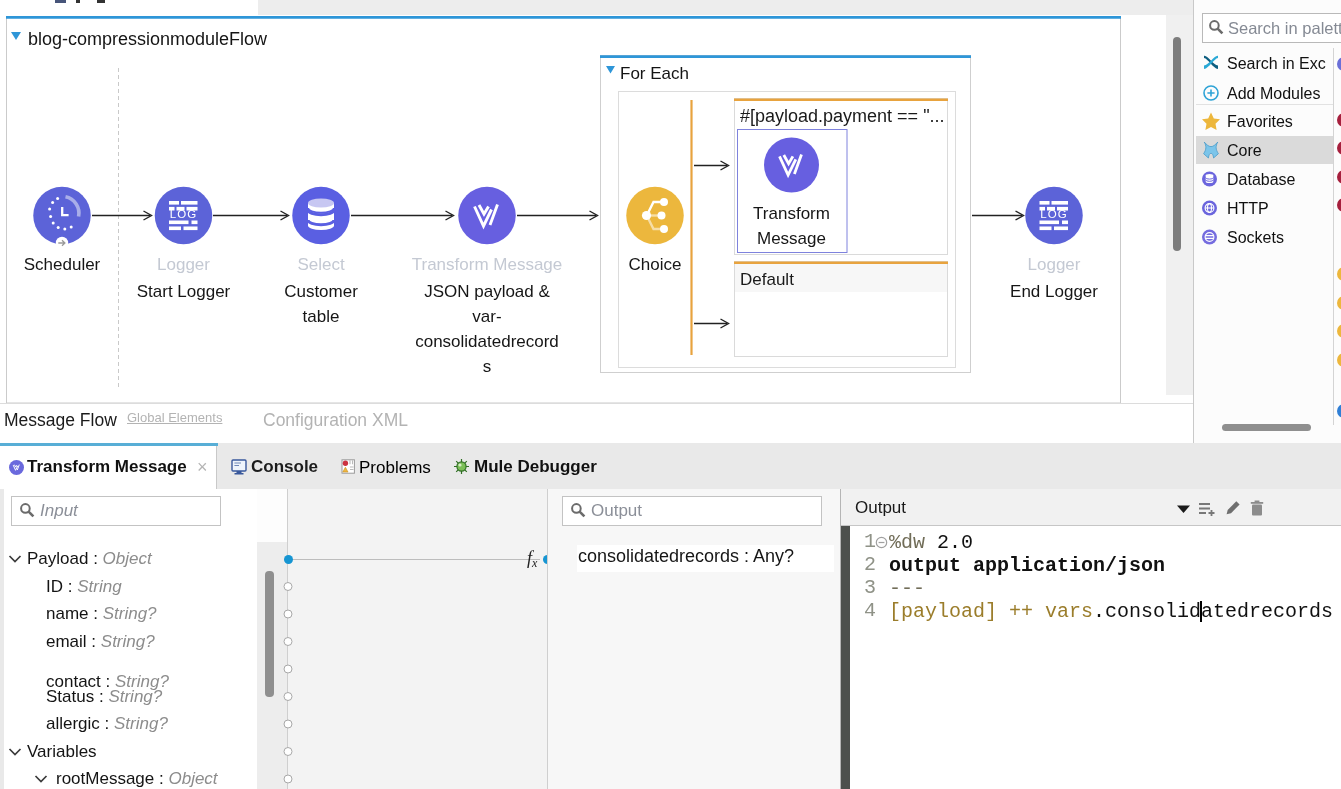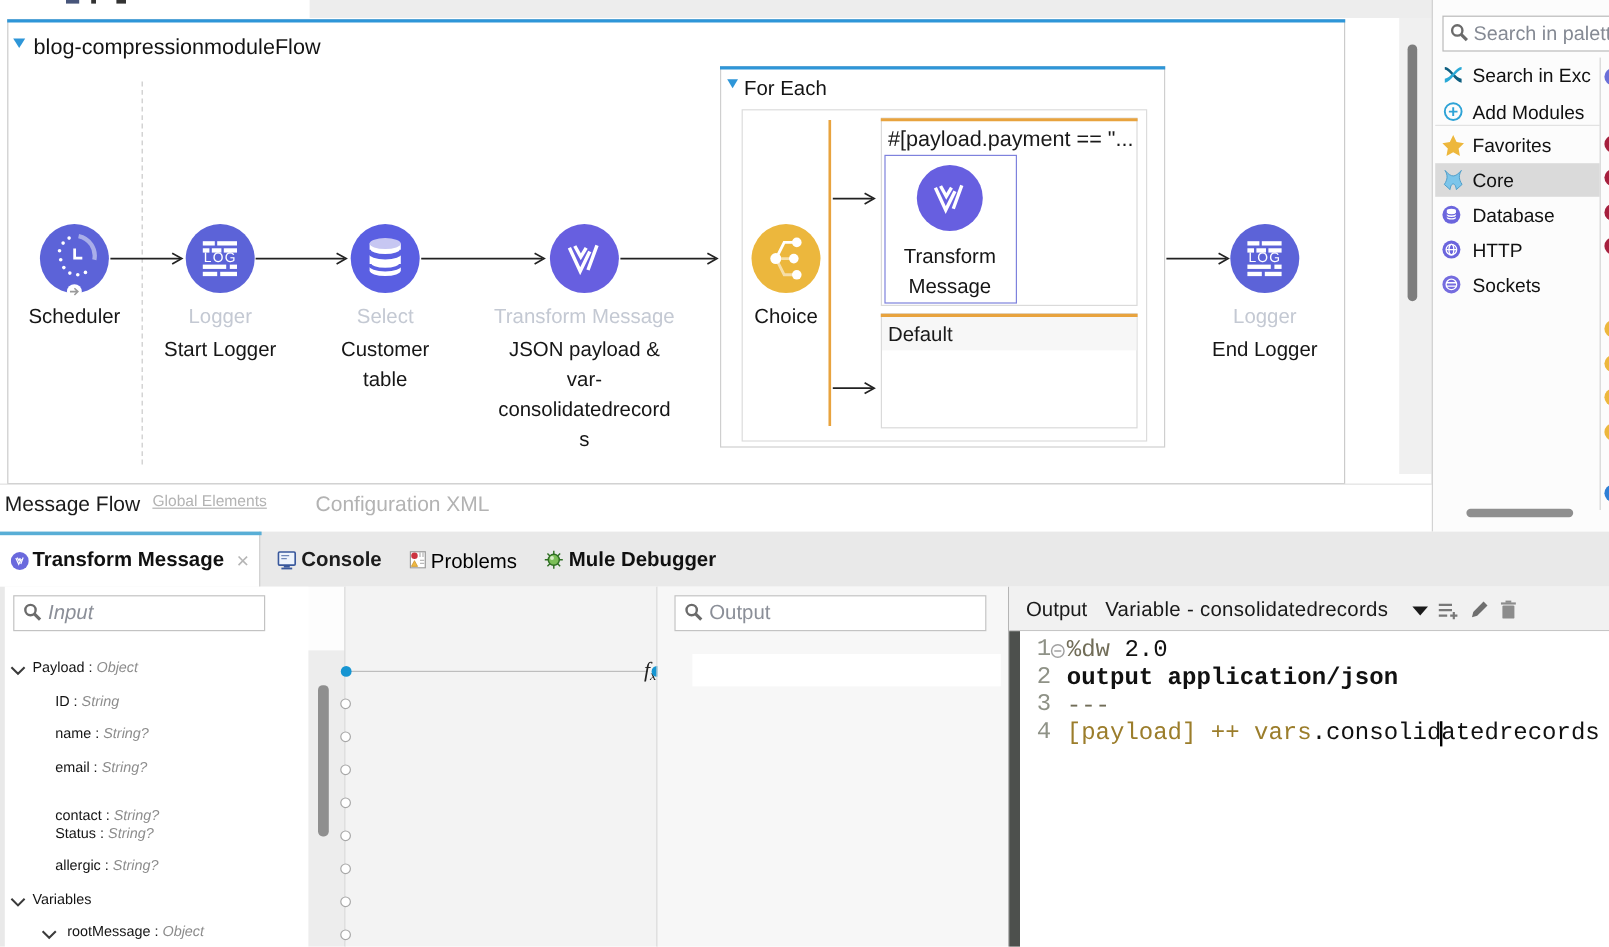--- a/index.html
+++ b/index.html
@@ -284,21 +284,21 @@
   <div class="abs" style="left:0;top:489px;width:4px;height:300px;background:#e9e9e9;"></div>
   <div class="abs" style="left:257px;top:542px;width:30px;height:247px;background:#ededed;"></div>
   <div class="abs" style="left:265px;top:571px;width:9px;height:126px;background:#8f8f8f;border-radius:4px;"></div>
   <div class="abs" style="left:11px;top:496px;width:208px;height:28px;background:#fff;border:1px solid #c3c3c3;"></div>
   <svg class="abs" style="left:19px;top:502px" width="17" height="17" viewBox="0 0 17 17">
     <circle cx="6.4" cy="6.4" r="4.3" stroke="#6b6b6b" stroke-width="2" fill="none"></circle>
     <line x1="9.6" y1="9.6" x2="14.4" y2="14.4" stroke="#6b6b6b" stroke-width="2.6"></line>
   </svg>
   <div class="abs" style="left:40px;top:501px;font-size:17px;color:#8b8f98;font-style:italic;">Input</div>
 
-  <div id="tree" class="abs" style="left:0;top:489px;width:297px;height:300px;font-size:12px;color:#141414;">
+  <div id="tree" class="abs" style="left:0;top:489px;width:297px;height:300px;font-size:17px;color:#141414;">
     <svg class="abs" style="left:8px;top:64px" width="14" height="13" viewBox="0 0 14 13">
         <path d="M1.5,3 L7,8.5 L12.5,3" stroke="#3b3b3b" stroke-width="1.7" fill="none"></path>
       </svg>
     <div class="abs" style="left:27px;top:60px;">Payload : <i style="color:#8c8c8c;">Object</i></div>
     <div class="abs" style="left:46px;top:87.5px;">ID : <i style="color:#8c8c8c;">String</i></div>
     <div class="abs" style="left:46px;top:115px;">name : <i style="color:#8c8c8c;">String?</i></div>
     <div class="abs" style="left:46px;top:142.5px;">email : <i style="color:#8c8c8c;">String?</i></div>
     <div class="abs" style="left:46px;top:170px;margin-top:13px;">contact : <i style="color:#8c8c8c;">String?</i></div>
     <div class="abs" style="left:46px;top:197.5px;">Status : <i style="color:#8c8c8c;">String?</i></div>
     <div class="abs" style="left:46px;top:225px;">allergic : <i style="color:#8c8c8c;">String?</i></div>
@@ -308,21 +308,21 @@
     <div class="abs" style="left:27px;top:252.5px;">Variables</div>
     <svg class="abs" style="left:34px;top:284px" width="14" height="13" viewBox="0 0 14 13">
         <path d="M1.5,3 L7,8.5 L12.5,3" stroke="#3b3b3b" stroke-width="1.7" fill="none"></path>
       </svg>
     <div class="abs" style="left:56px;top:280px;">rootMessage : <i style="color:#8c8c8c;">Object</i></div>
   </div>
 
   <div class="abs" style="left:287px;top:489px;width:1px;height:300px;background:#cfcfcf;"></div>
   <div class="abs" style="left:288px;top:489px;width:259px;height:300px;background:#f3f3f3;"></div>
   <div class="abs" style="left:288px;top:559px;width:252px;height:1px;background:#bdbdbd;"></div>
-  <div class="abs" style="left:527px;top:548px;width:20px;height:20px;font-family:'Liberation Serif',serif;font-style:italic;font-size:18px;color:#222;text-align:right;">f<span style="font-size:12px;vertical-align:-3px;">x</span></div>
+  <div class="abs" style="left:527px;top:548px;width:20px;height:20px;font-family:'Liberation Serif',serif;font-style:italic;font-size:18px;color:#222;">f<span style="font-size:12px;vertical-align:-3px;">x</span></div>
   <svg class="abs" style="left:280px;top:489px" width="276" height="300" viewBox="0 0 276 300">
     <circle cx="8.5" cy="70.5" r="4.5" fill="#1695d2"></circle>
     <circle cx="267.5" cy="70.5" r="4.5" fill="#1695d2"></circle>
     <g fill="#ffffff" stroke="#a8a8a8" stroke-width="1">
       <circle cx="8" cy="97.5" r="4"></circle>
         <circle cx="8" cy="125" r="4"></circle>
       <circle cx="8" cy="152.5" r="4"></circle>
         <circle cx="8" cy="180" r="4"></circle>
       <circle cx="8" cy="207.5" r="4"></circle>
         <circle cx="8" cy="235" r="4"></circle>
@@ -333,25 +333,25 @@
 
   <div class="abs" style="left:547px;top:489px;width:1px;height:300px;background:#cfcfcf;"></div>
   <div class="abs" style="left:548px;top:489px;width:292px;height:300px;background:#f7f7f7;"></div>
   <div class="abs" style="left:562px;top:496px;width:258px;height:28px;background:#fff;border:1px solid #c3c3c3;"></div>
   <svg class="abs" style="left:570px;top:502px" width="17" height="17" viewBox="0 0 17 17">
     <circle cx="6.4" cy="6.4" r="4.3" stroke="#6b6b6b" stroke-width="2" fill="none"></circle>
     <line x1="9.6" y1="9.6" x2="14.4" y2="14.4" stroke="#6b6b6b" stroke-width="2.6"></line>
   </svg>
   <div class="abs" style="left:591px;top:501px;font-size:17px;color:#8b8f98;">Output</div>
   <div class="abs" style="left:577px;top:545px;width:257px;height:27px;background:#ffffff;"></div>
+  <div class="abs" style="left:578px;top:546px;font-size:18px;color:#151515;">consolidatedrecords : Any?</div>
 
   <div class="abs" style="left:840px;top:489px;width:1px;height:300px;background:#b5b5b5;"></div>
   <div class="abs" style="left:841px;top:489px;width:500px;height:37px;background:#f1f1f1;border-bottom:1px solid #c6c6c6;box-sizing:border-box;"></div>
   <div class="abs" style="left:855px;top:498px;font-size:17px;color:#191919;">Output</div>
-  <div class="abs" style="left:921px;top:498px;font-size:17px;letter-spacing:0.25px;color:#191919;">Variable - consolidatedrecords</div>
   <svg class="abs" style="left:1176px;top:504px" width="15" height="10" viewBox="0 0 15 10">
     <polygon points="1,1.5 14,1.5 7.5,9" fill="#1a1a1a"></polygon>
   </svg>
   <svg class="abs" style="left:1198px;top:500px" width="18" height="18" viewBox="0 0 18 18">
     <path d="M1,4 H12 M1,8.5 H12 M1,13 H8" stroke="#787878" stroke-width="1.8"></path>
     <path d="M13.5,10 V16 M10.5,13 H16.5" stroke="#787878" stroke-width="1.8"></path>
   </svg>
   <svg class="abs" style="left:1225px;top:500px" width="16" height="16" viewBox="0 0 16 16">
     <path d="M11.3,1.2 L14.6,4.5 L6,13.2 L1.6,14.3 L2.7,9.9 Z" fill="#6f6f6f"></path>
   </svg>

